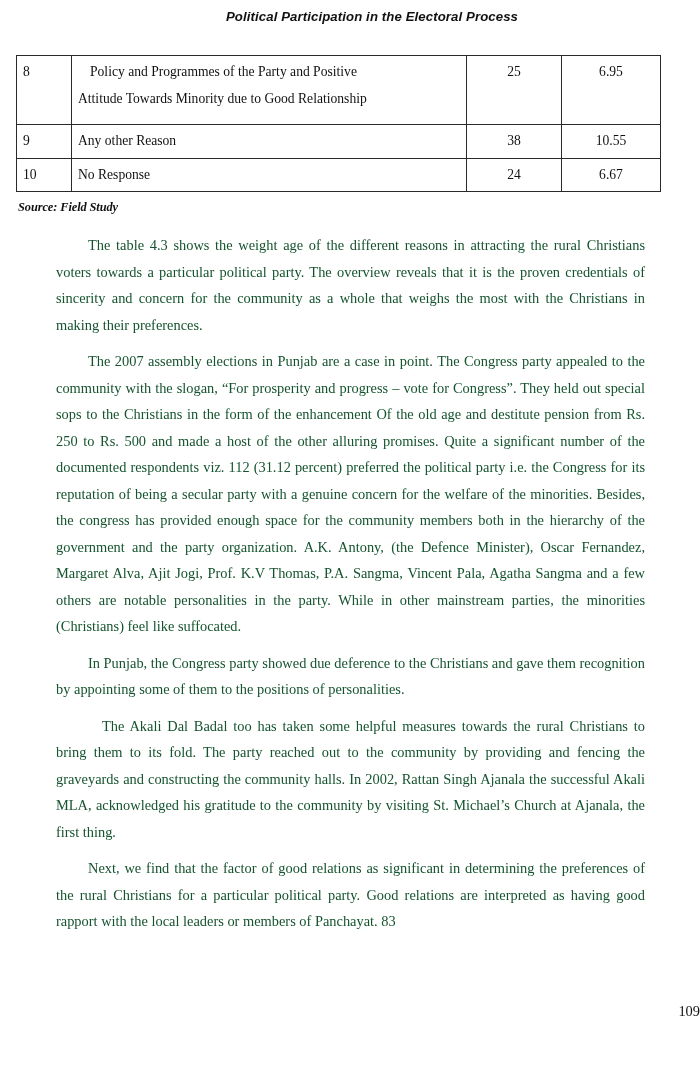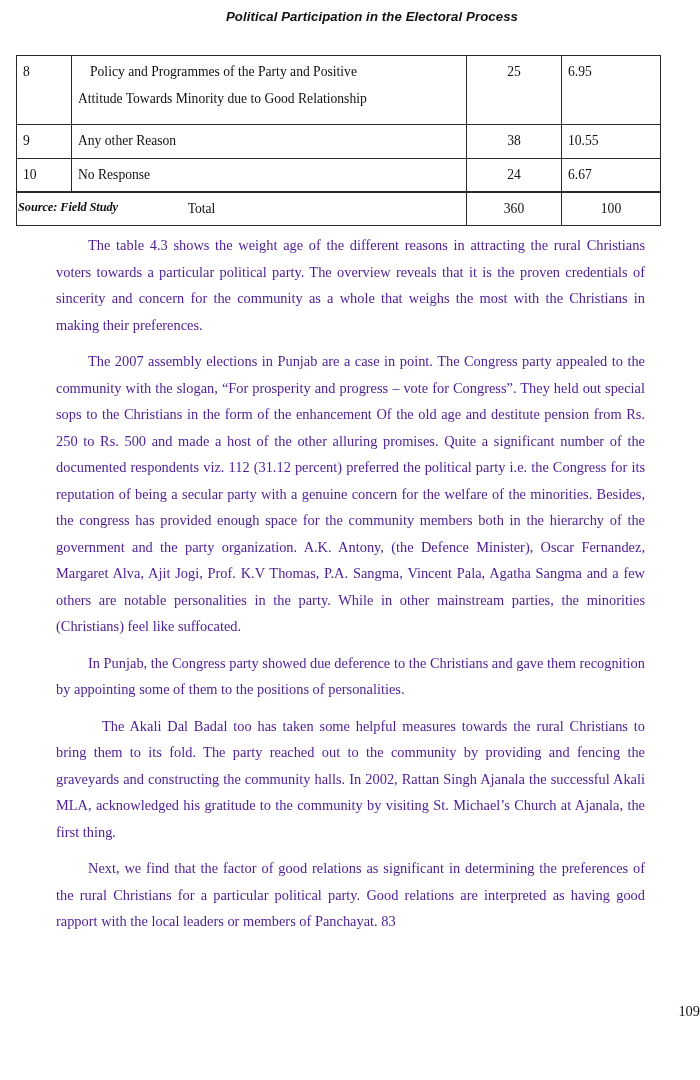--- a/index.html
+++ b/index.html
@@ -57,21 +57,21 @@
   table.data td {
     border: 1px solid #2a2a2a;
     padding: 3px 6px;
     vertical-align: top;
     line-height: 1.95;
     height: 22px;
   }
   .c-no    { width: 42px;  text-align: left;   padding-left: 5px; }
   .c-txt   { width: 382px; text-align: left;   padding-left: 10px; }
   .c-num   { width: 82px;  text-align: center; }
-  .c-pct   { width: 86px;  }
+  .c-pct   { width: 86px;  text-align: center; }
 
   tr.row-tall td { height: 62px; }
   td.reason-multiline {
     line-height: 2.05;
     padding-top: 2px;
     margin-left: 16px;
   }
   td.reason-multiline .ln1 { display: block; padding-left: 12px; }
   td.reason-multiline .ln2 { display: block; }
 
@@ -104,21 +104,21 @@
     left: 56px;
     width: 589px;
   }
   p.para {
     margin: 0 0 10px 0;
     font-size: 14.4px;
     line-height: 26.5px;
     text-align: justify;
     text-justify: inter-word;
     text-indent: 32px;
-    color: #4c1d95;
+    color: #14532d;
     hyphens: none;
   }
   p.para.indent-wide { text-indent: 46px; }
   p.para:last-child { margin-bottom: 0; }
 
   
   .folio {
     position: absolute;
     top: 1003px;
     left: 0;
@@ -156,25 +156,20 @@
           <td class="c-pct">10.55</td>
         </tr>
 
         <tr>
           <td class="c-no">10</td>
           <td class="c-txt">No Response</td>
           <td class="c-num">24</td>
           <td class="c-pct">6.67</td>
         </tr>
 
-        <tr class="total-row">
-          <td class="total-label" colspan="2">Total</td>
-          <td class="c-num">360</td>
-          <td class="c-pct">100</td>
-        </tr>
 
       </tbody>
     </table>
   </div>
 
   <div class="source-note">Source: Field Study</div>
 
   <div class="body-text">
     <p class="para">The table 4.3 shows the weight age of the different reasons in attracting the rural Christians voters towards a particular political party. The overview reveals that it is the proven credentials of sincerity and concern for the community as a whole that weighs the most with the Christians in making their preferences.</p>
     <p class="para">The 2007 assembly elections in Punjab are a case in point. The Congress party appealed to the community with the slogan, “For prosperity and progress – vote for Congress”. They held out special sops to the Christians in the form of the enhancement Of the old age and destitute pension from Rs. 250 to Rs. 500 and made a host of the other alluring promises. Quite a significant number of the documented respondents viz. 112 (31.12 percent) preferred the political party i.e. the Congress for its reputation of being a secular party with a genuine concern for the welfare of the minorities. Besides, the congress has provided enough space for the community members both in the hierarchy of the government and the party organization. A.K. Antony, (the Defence Minister), Oscar Fernandez, Margaret Alva, Ajit Jogi, Prof. K.V Thomas, P.A. Sangma, Vincent Pala, Agatha Sangma and a few others are notable personalities in the party. While in other mainstream parties, the minorities (Christians) feel like suffocated.</p>

